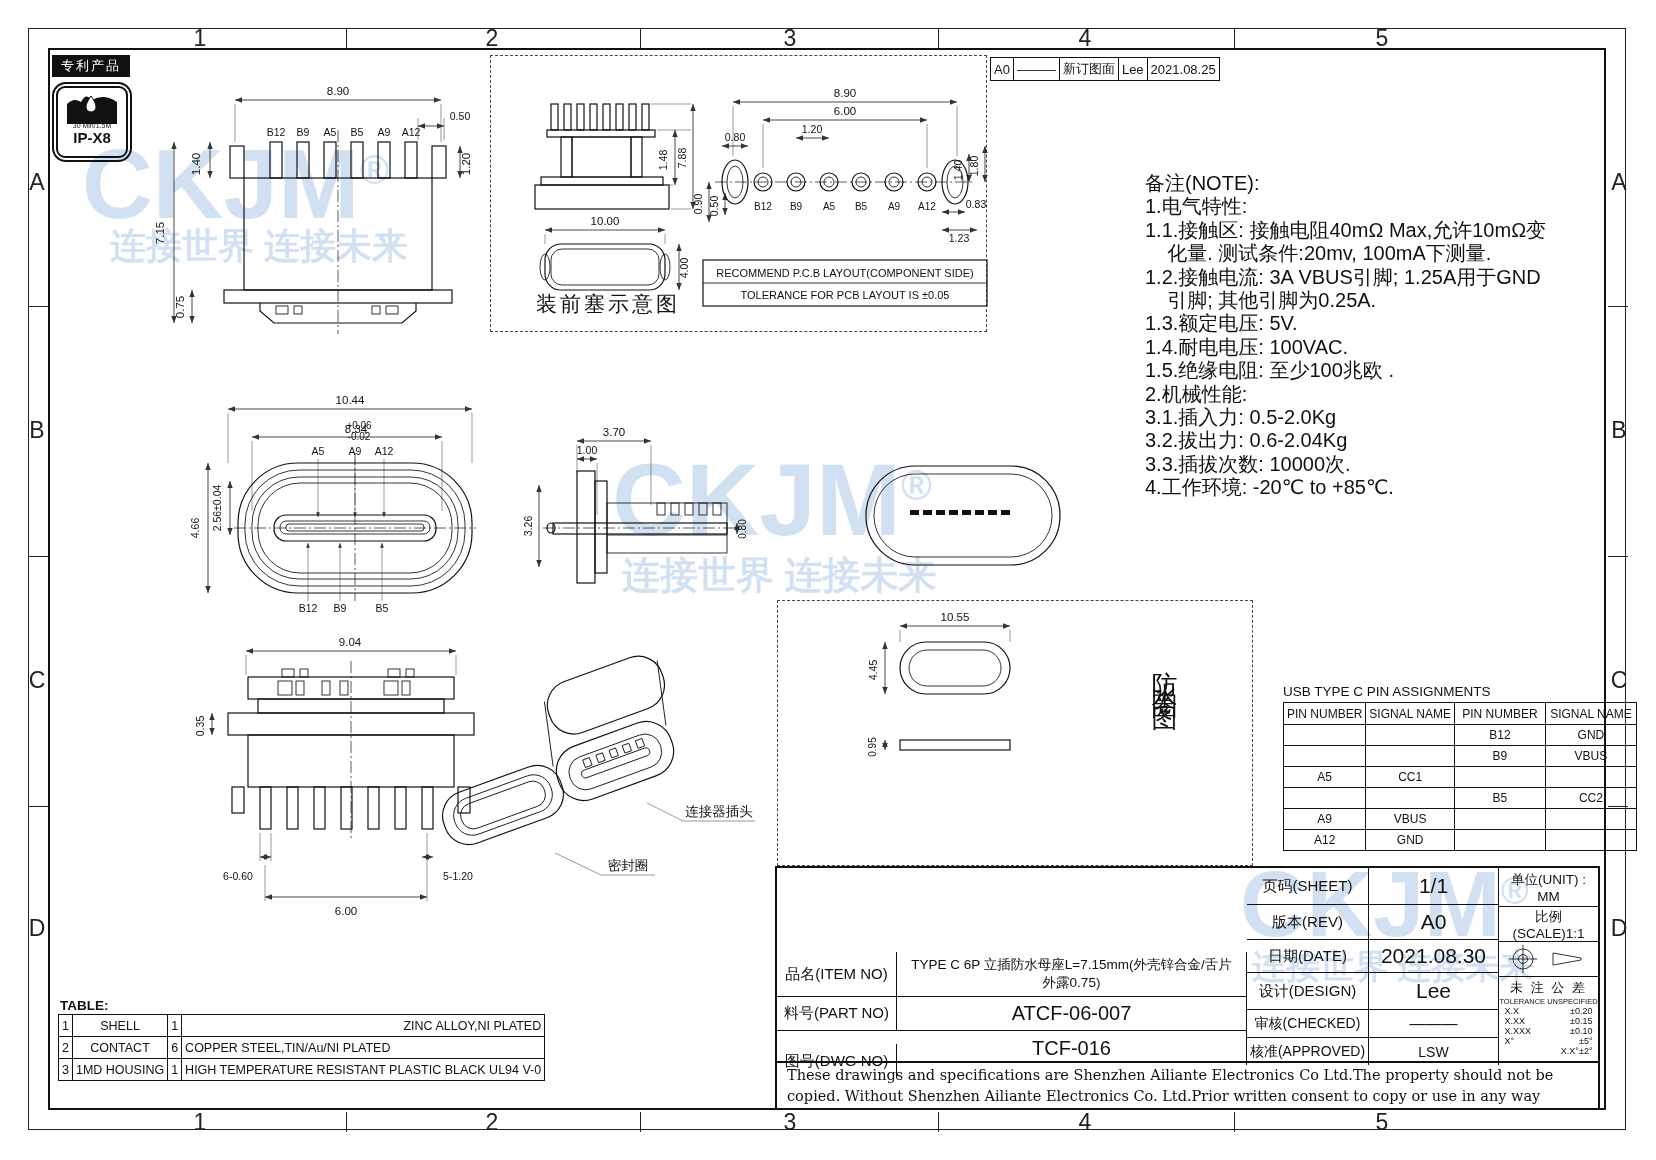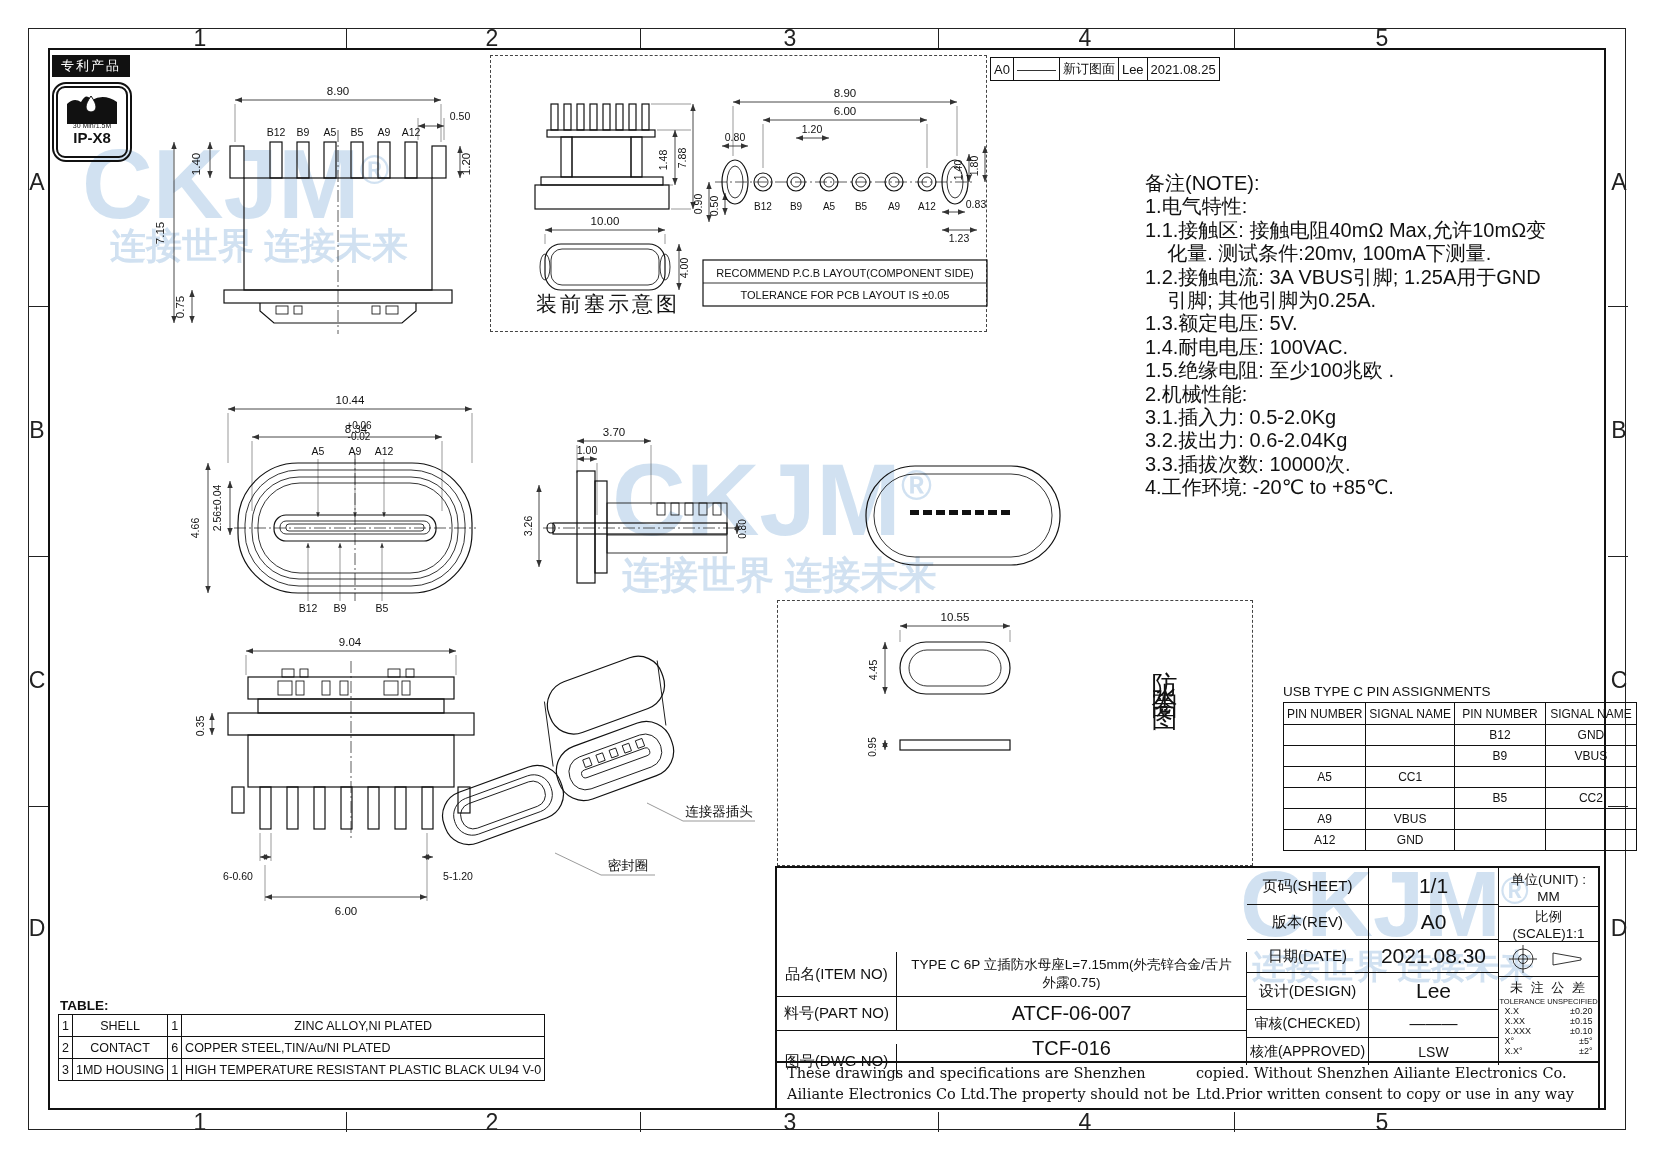--- a/index.html
+++ b/index.html
@@ -517,21 +517,21 @@
   </tbody>
     </table>
 
   <div class="content" style="left:60px;top:998px;font-size:13.5px;font-weight:bold">TABLE:</div>
   <table class="tb content" style="left:58px;top:1014px;font-size:12.5px">
     <tbody>
     <tr style="height:22px">
       <td>1</td>
           <td>SHELL</td>
       <td>1</td>
-          <td style="text-align:center">ZINC ALLOY,NI PLATED</td>
+          <td style="text-align:right">ZINC ALLOY,NI PLATED</td>
         </tr>
     <tr style="height:22px">
       <td>2</td>
           <td>CONTACT</td>
       <td>6</td>
           <td style="text-align:left">COPPER STEEL,TIN/Au/NI PLATED</td>
         </tr>
     <tr style="height:22px">
       <td>3</td>
           <td>1MD HOUSING</td>
@@ -589,28 +589,28 @@
             <span>±0.15</span>
           </div>
         <div style="display:flex;justify-content:space-between">
             <span>X.XXX</span>
             <span>±0.10</span>
           </div>
         <div style="display:flex;justify-content:space-between">
             <span>X°</span>
             <span>±5°</span>
           </div>
-        <div style="display:flex;justify-content:space-between">
+        <div style="display:flex;justify-content:flex-end">
             <span>X.X°</span>
             <span>±2°</span>
           </div>
       </div>
     </div>
   </div>
 
   <div class="content" style="left:775px;top:1063px;width:825px;height:47px;border:2px solid #111;border-top:none;box-sizing:border-box;
-              display:flex;flex-direction:row;justify-content:center;padding-left:10px;
+              display:flex;flex-direction:column;justify-content:center;padding-left:10px;
               font-family:'DejaVu Serif','Liberation Serif',serif;font-size:14.5px;line-height:21px">
     <div>These drawings and specifications are Shenzhen Ailiante Electronics Co Ltd.The property should not be</div>
     <div>copied. Without Shenzhen Ailiante Electronics Co. Ltd.Prior written consent to copy or use in any way</div>
   </div>
 
 </div>
 
 </body></html>

